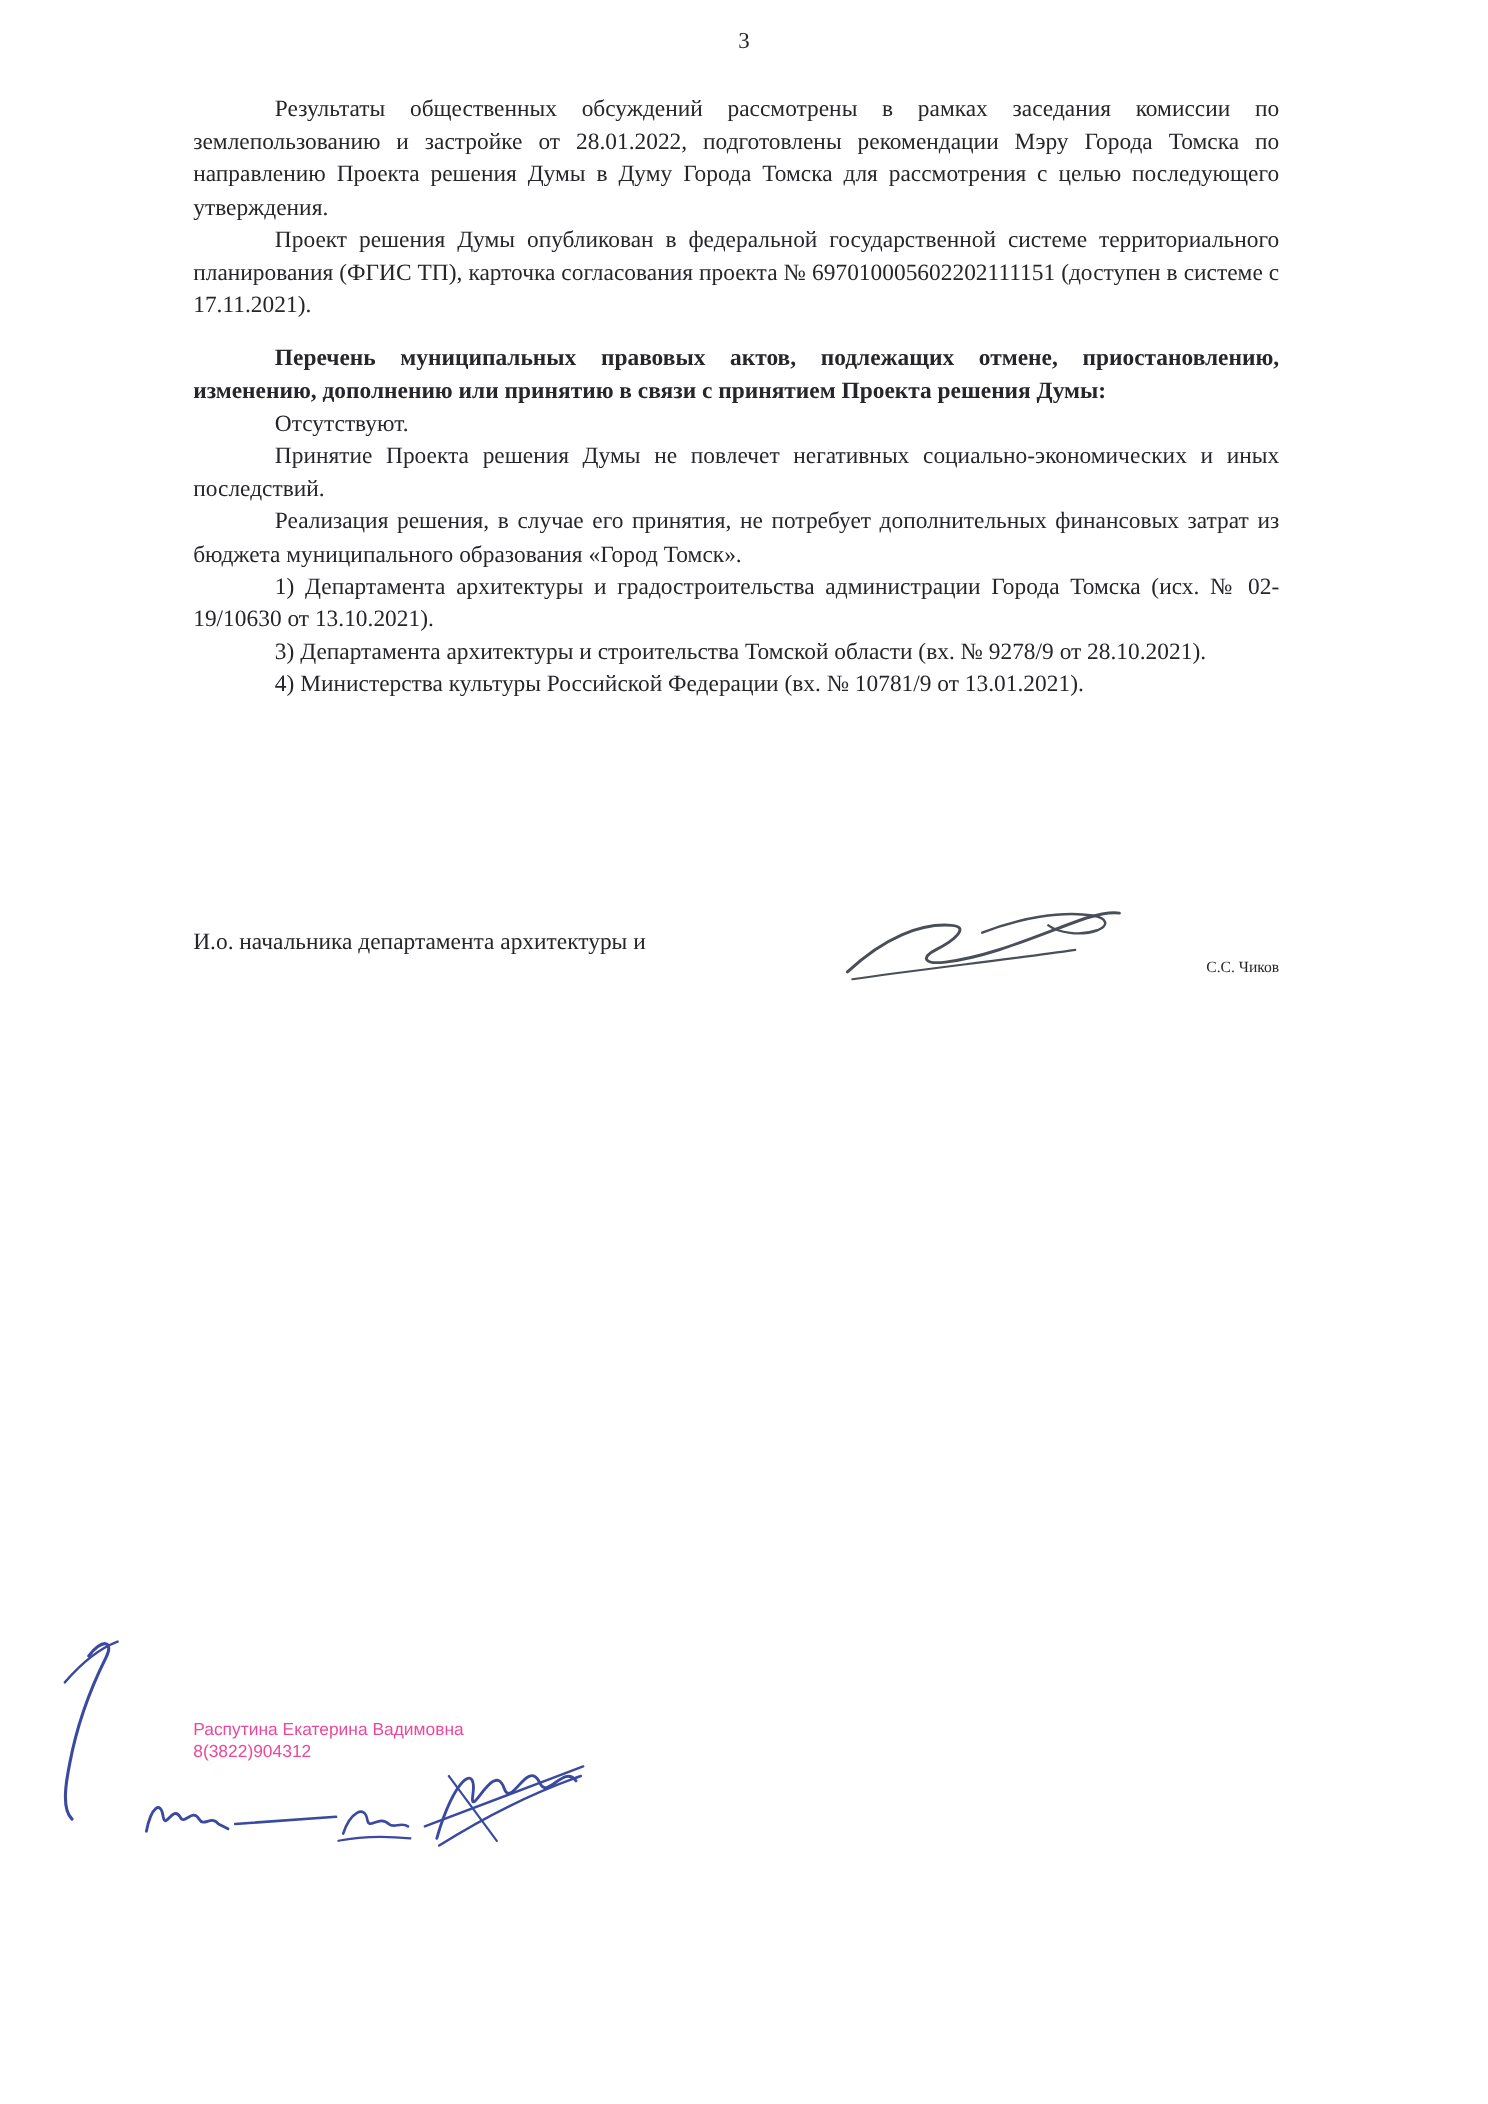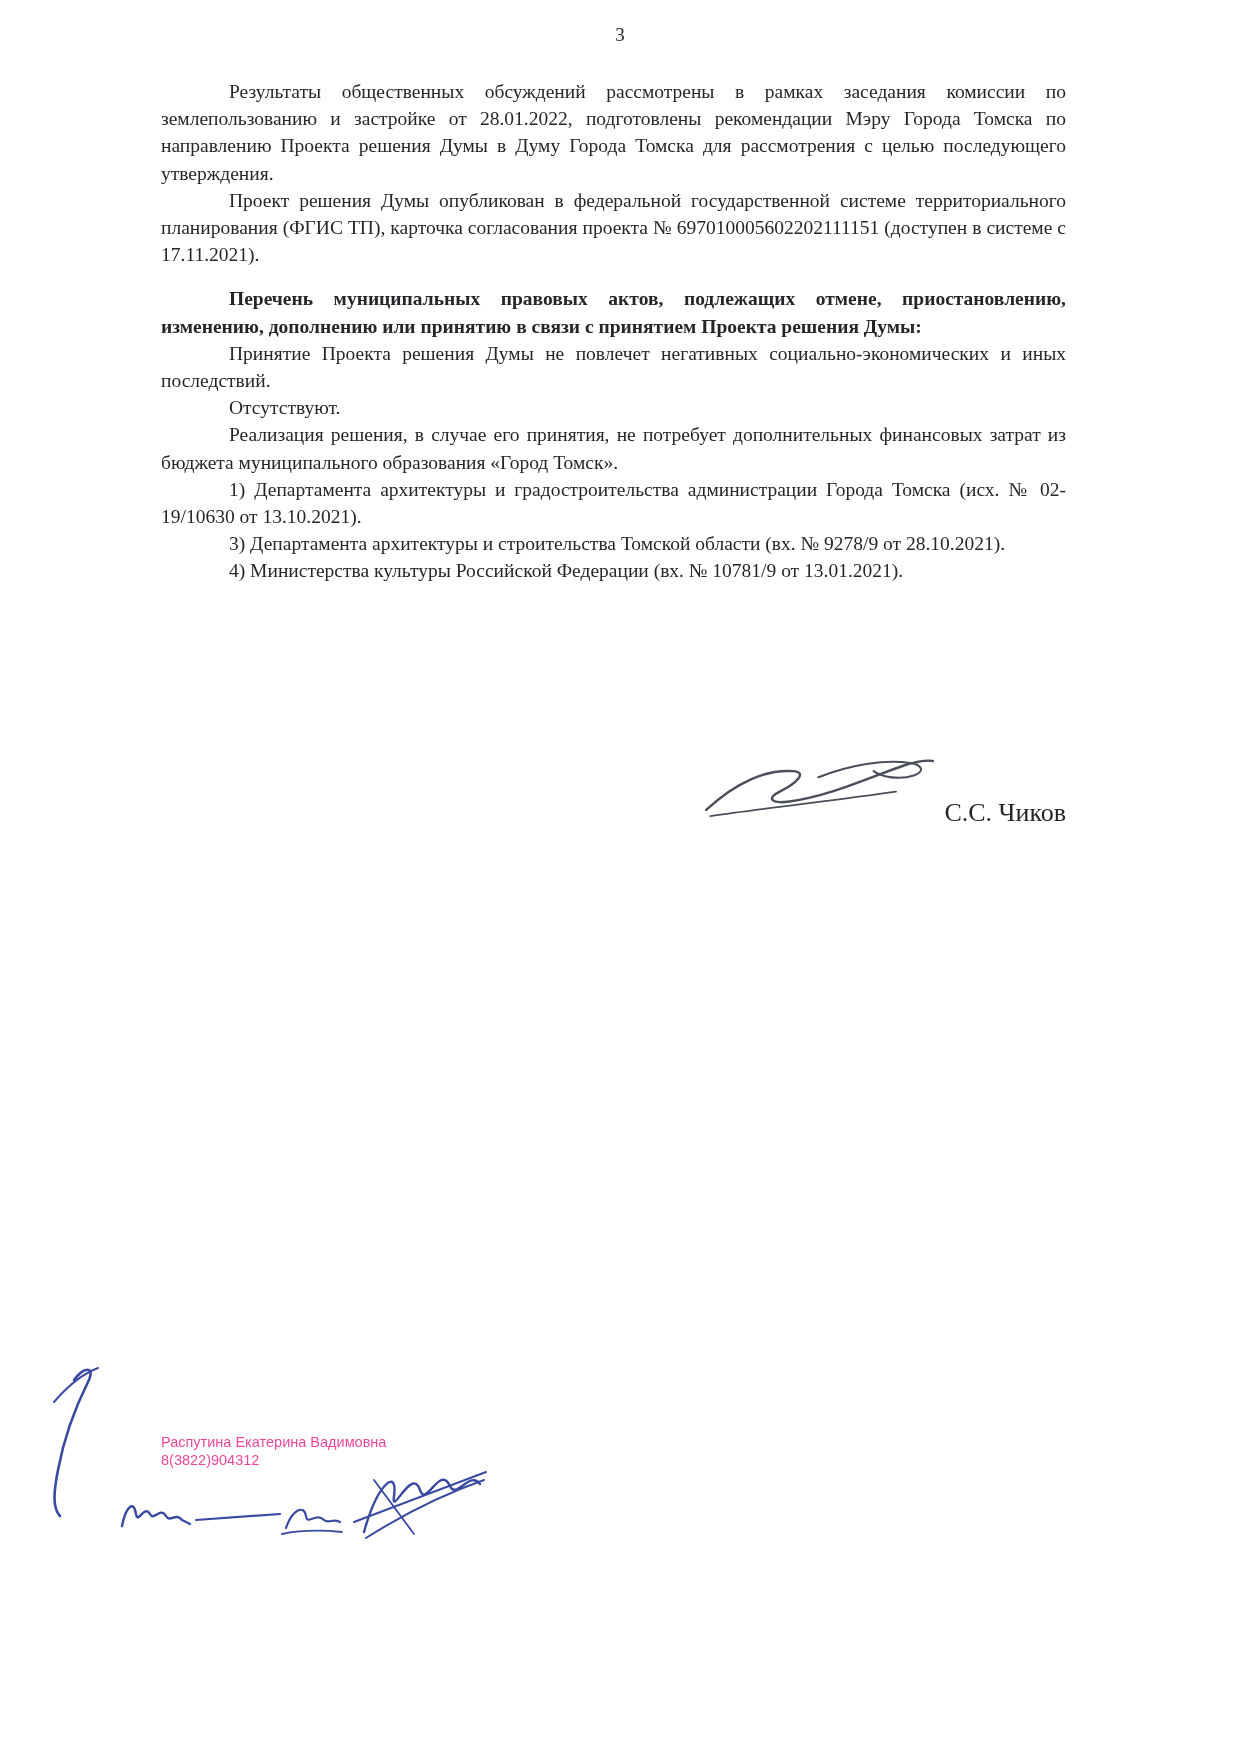--- a/index.html
+++ b/index.html
@@ -62,21 +62,21 @@
     left: 535px;
     top: -22px;
     width: 245px;
     height: 78px;
   }
   .sig-scrawl svg { width: 100%; height: 100%; display: block; }
   .sig-name {
     position: absolute;
     right: 0;
     top: 26px;
-    font-size: 26px;
+    font-size: 13px;
     white-space: nowrap;
   }
 
   .footer-contact {
     position: absolute;
     left: 161px;
     top: 1433px;
     font-family: "Liberation Sans", sans-serif;
     font-size: 14.5px;
     line-height: 18px;
@@ -98,30 +98,31 @@
 <body>
 
 <div class="page">
 
   <div class="page-number">3</div>
 
   <div class="content" id="paragraphs">
       <p class="para">Результаты общественных обсуждений рассмотрены в рамках заседания комиссии по землепользованию и застройке от 28.01.2022, подготовлены рекомендации Мэру Города Томска по направлению Проекта решения Думы в Думу Города Томска для рассмотрения с целью последующего утверждения.</p>
       <p class="para">Проект решения Думы опубликован в федеральной государственной системе территориального планирования (ФГИС ТП), карточка согласования проекта № 697010005602202111151 (доступен в системе с 17.11.2021).</p>
       <p class="para bold space-before">Перечень муниципальных правовых актов, подлежащих отмене, приостановлению, изменению, дополнению или принятию в связи с принятием Проекта решения Думы:</p>
+      <p class="para">Отсутствуют.</p>
       <p class="para">Принятие Проекта решения Думы не повлечет негативных социально-экономических и иных последствий.</p>
-      <p class="para">Отсутствуют.</p>
       <p class="para">Реализация решения, в случае его принятия, не потребует дополнительных финансовых затрат из бюджета муниципального образования «Город Томск».</p>
       <p class="para">1) Департамента архитектуры и градостроительства администрации Города Томска (исх. № 02-19/10630 от 13.10.2021).</p>
       <p class="para">3) Департамента архитектуры и строительства Томской области (вх. № 9278/9 от 28.10.2021).</p>
       <p class="para">4) Министерства культуры Российской Федерации (вх. № 10781/9 от 13.01.2021).</p>
     </div>
 
   <div class="signature-block">
     <div class="sig-title">
+      <div>И.о. начальника департамента архитектуры и</div>
     </div>
     <div class="sig-scrawl">
       <svg viewBox="0 0 240 75" aria-hidden="true">
         <path class="ink-stroke" stroke-width="2.4" d="M10 58 C 40 30, 70 18, 95 20 C 110 21, 98 32, 82 40 C 70 46, 72 52, 90 50 C 130 45, 170 26, 205 14 C 215 11, 226 9, 232 10"></path>
         <path class="ink-stroke" stroke-width="2" d="M120 26 C 150 14, 185 8, 210 12 C 222 14, 224 20, 214 24 C 200 29, 182 26, 174 20"></path>
         <path class="ink-stroke" stroke-width="1.7" d="M14 64 C 70 56, 140 48, 196 40"></path>
       </svg>
     </div>
     <div class="sig-name">С.С. Чиков</div>
   </div>

